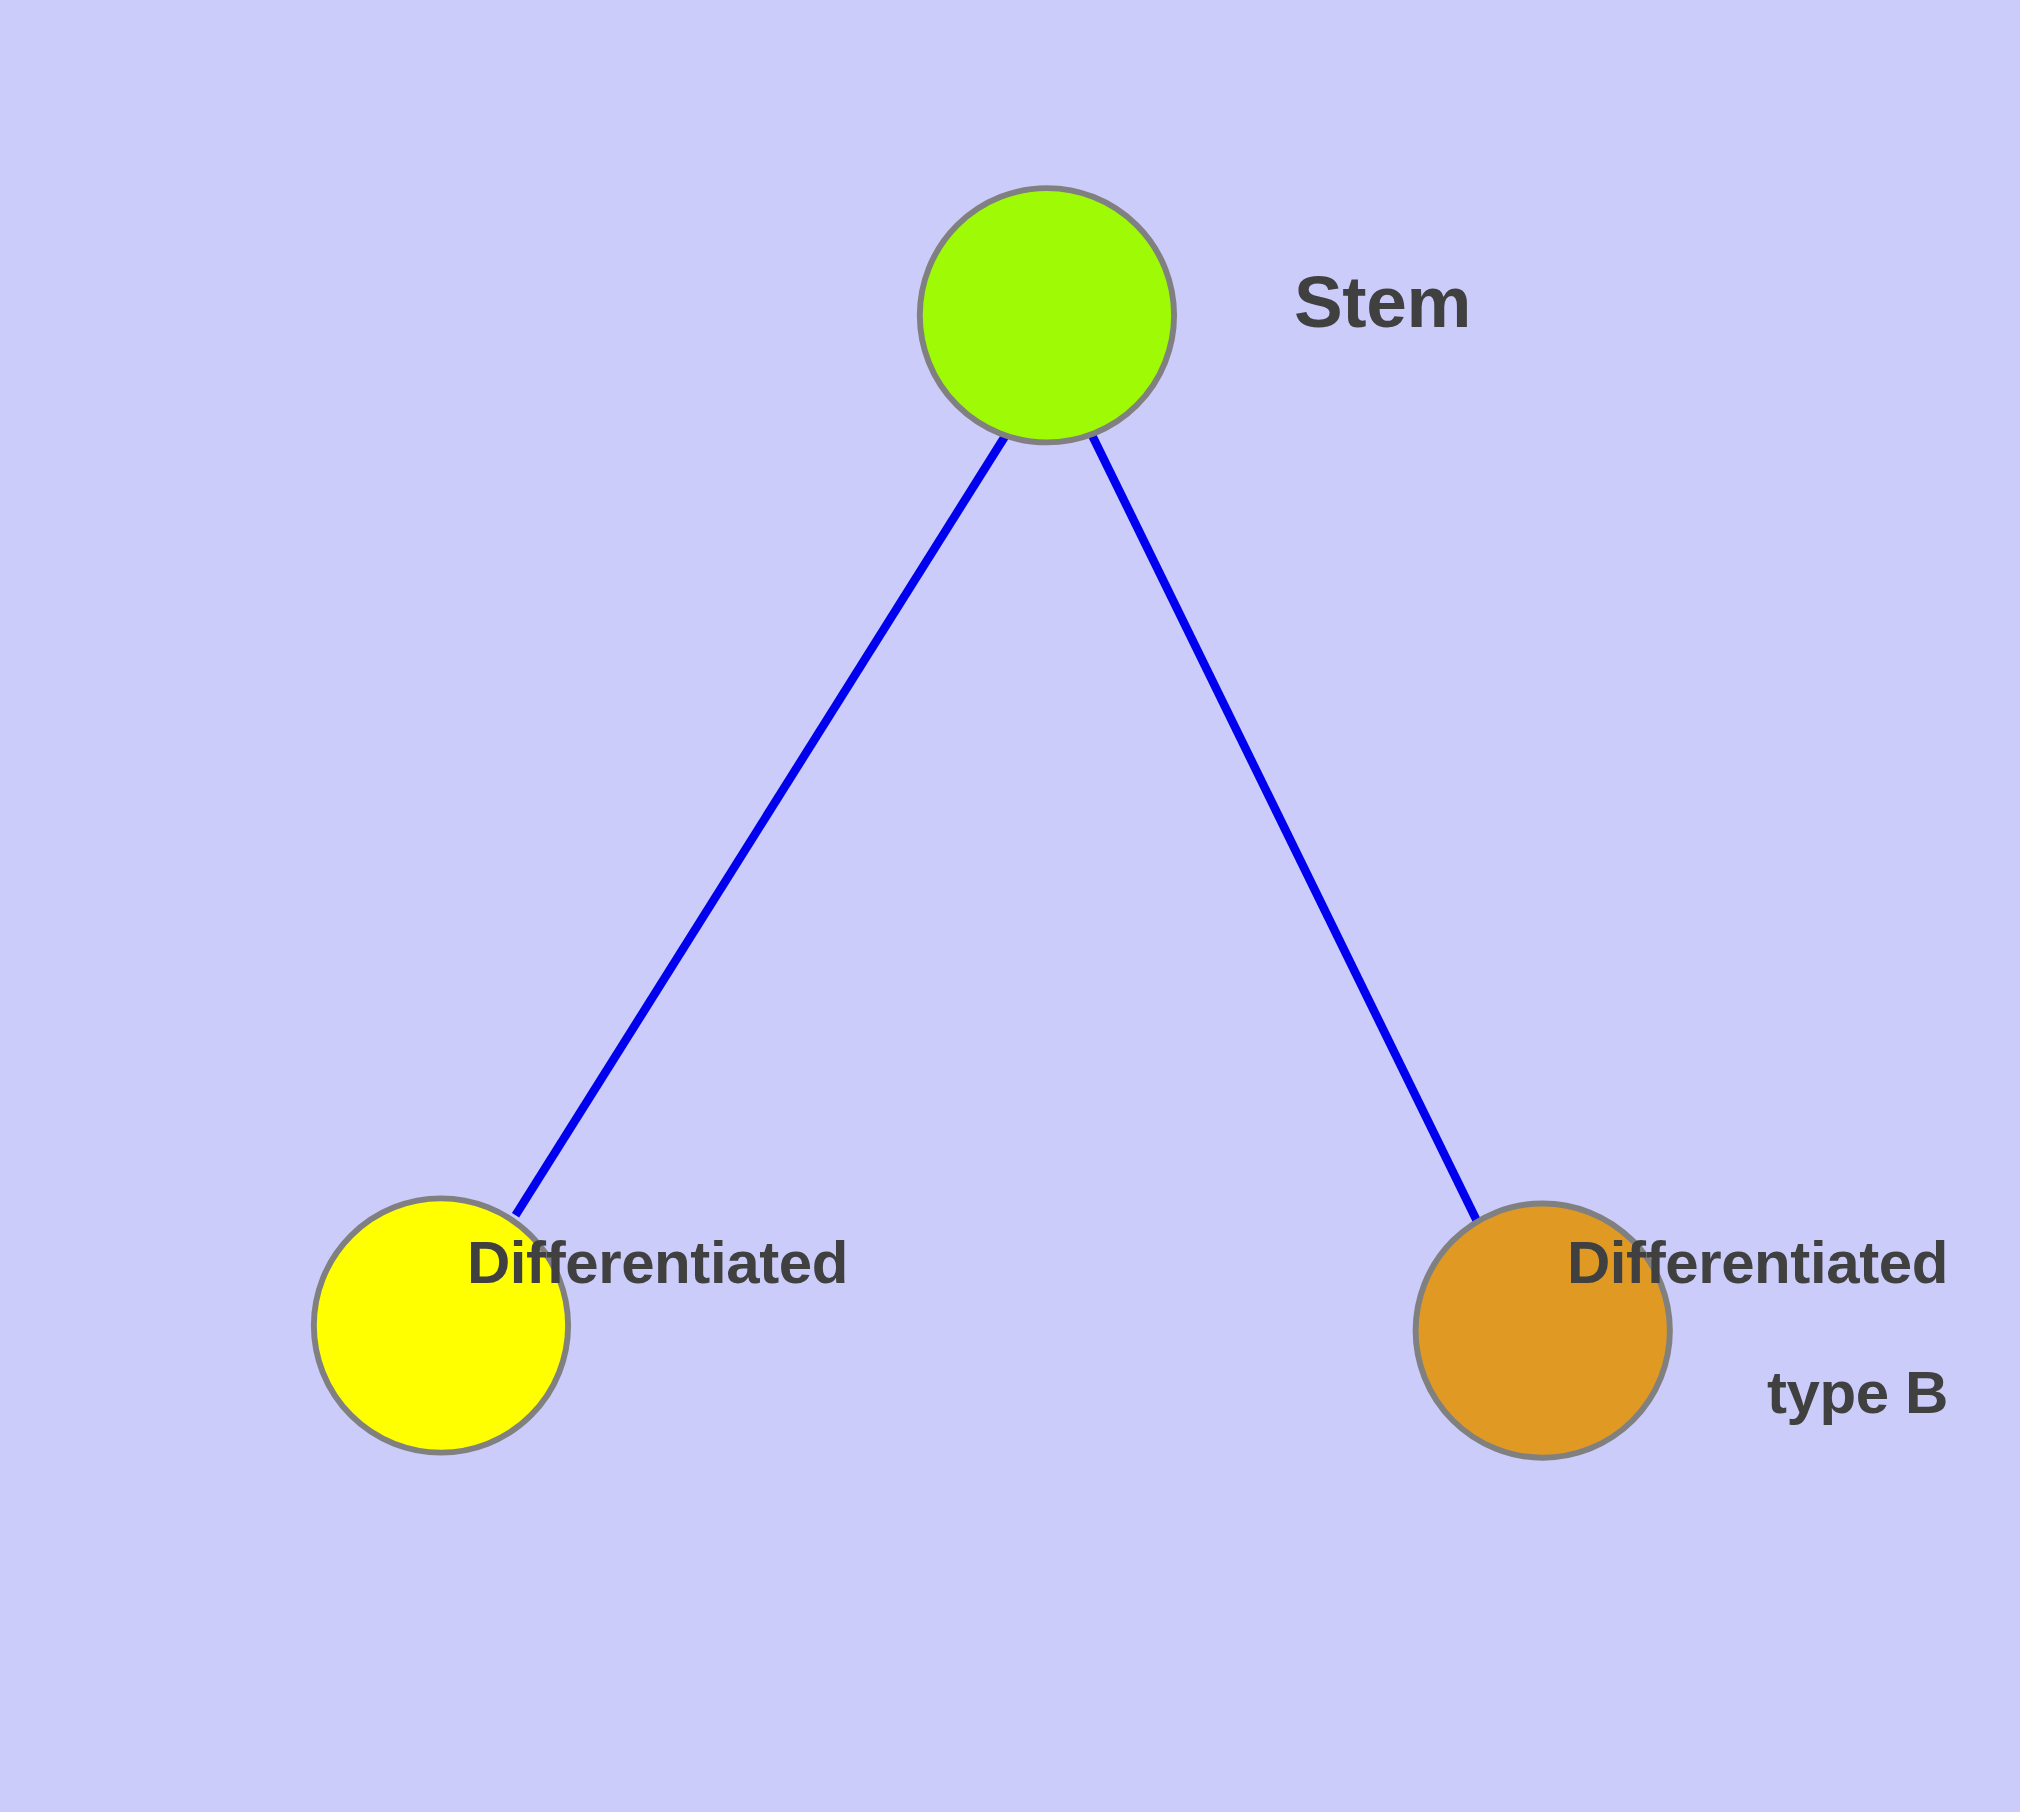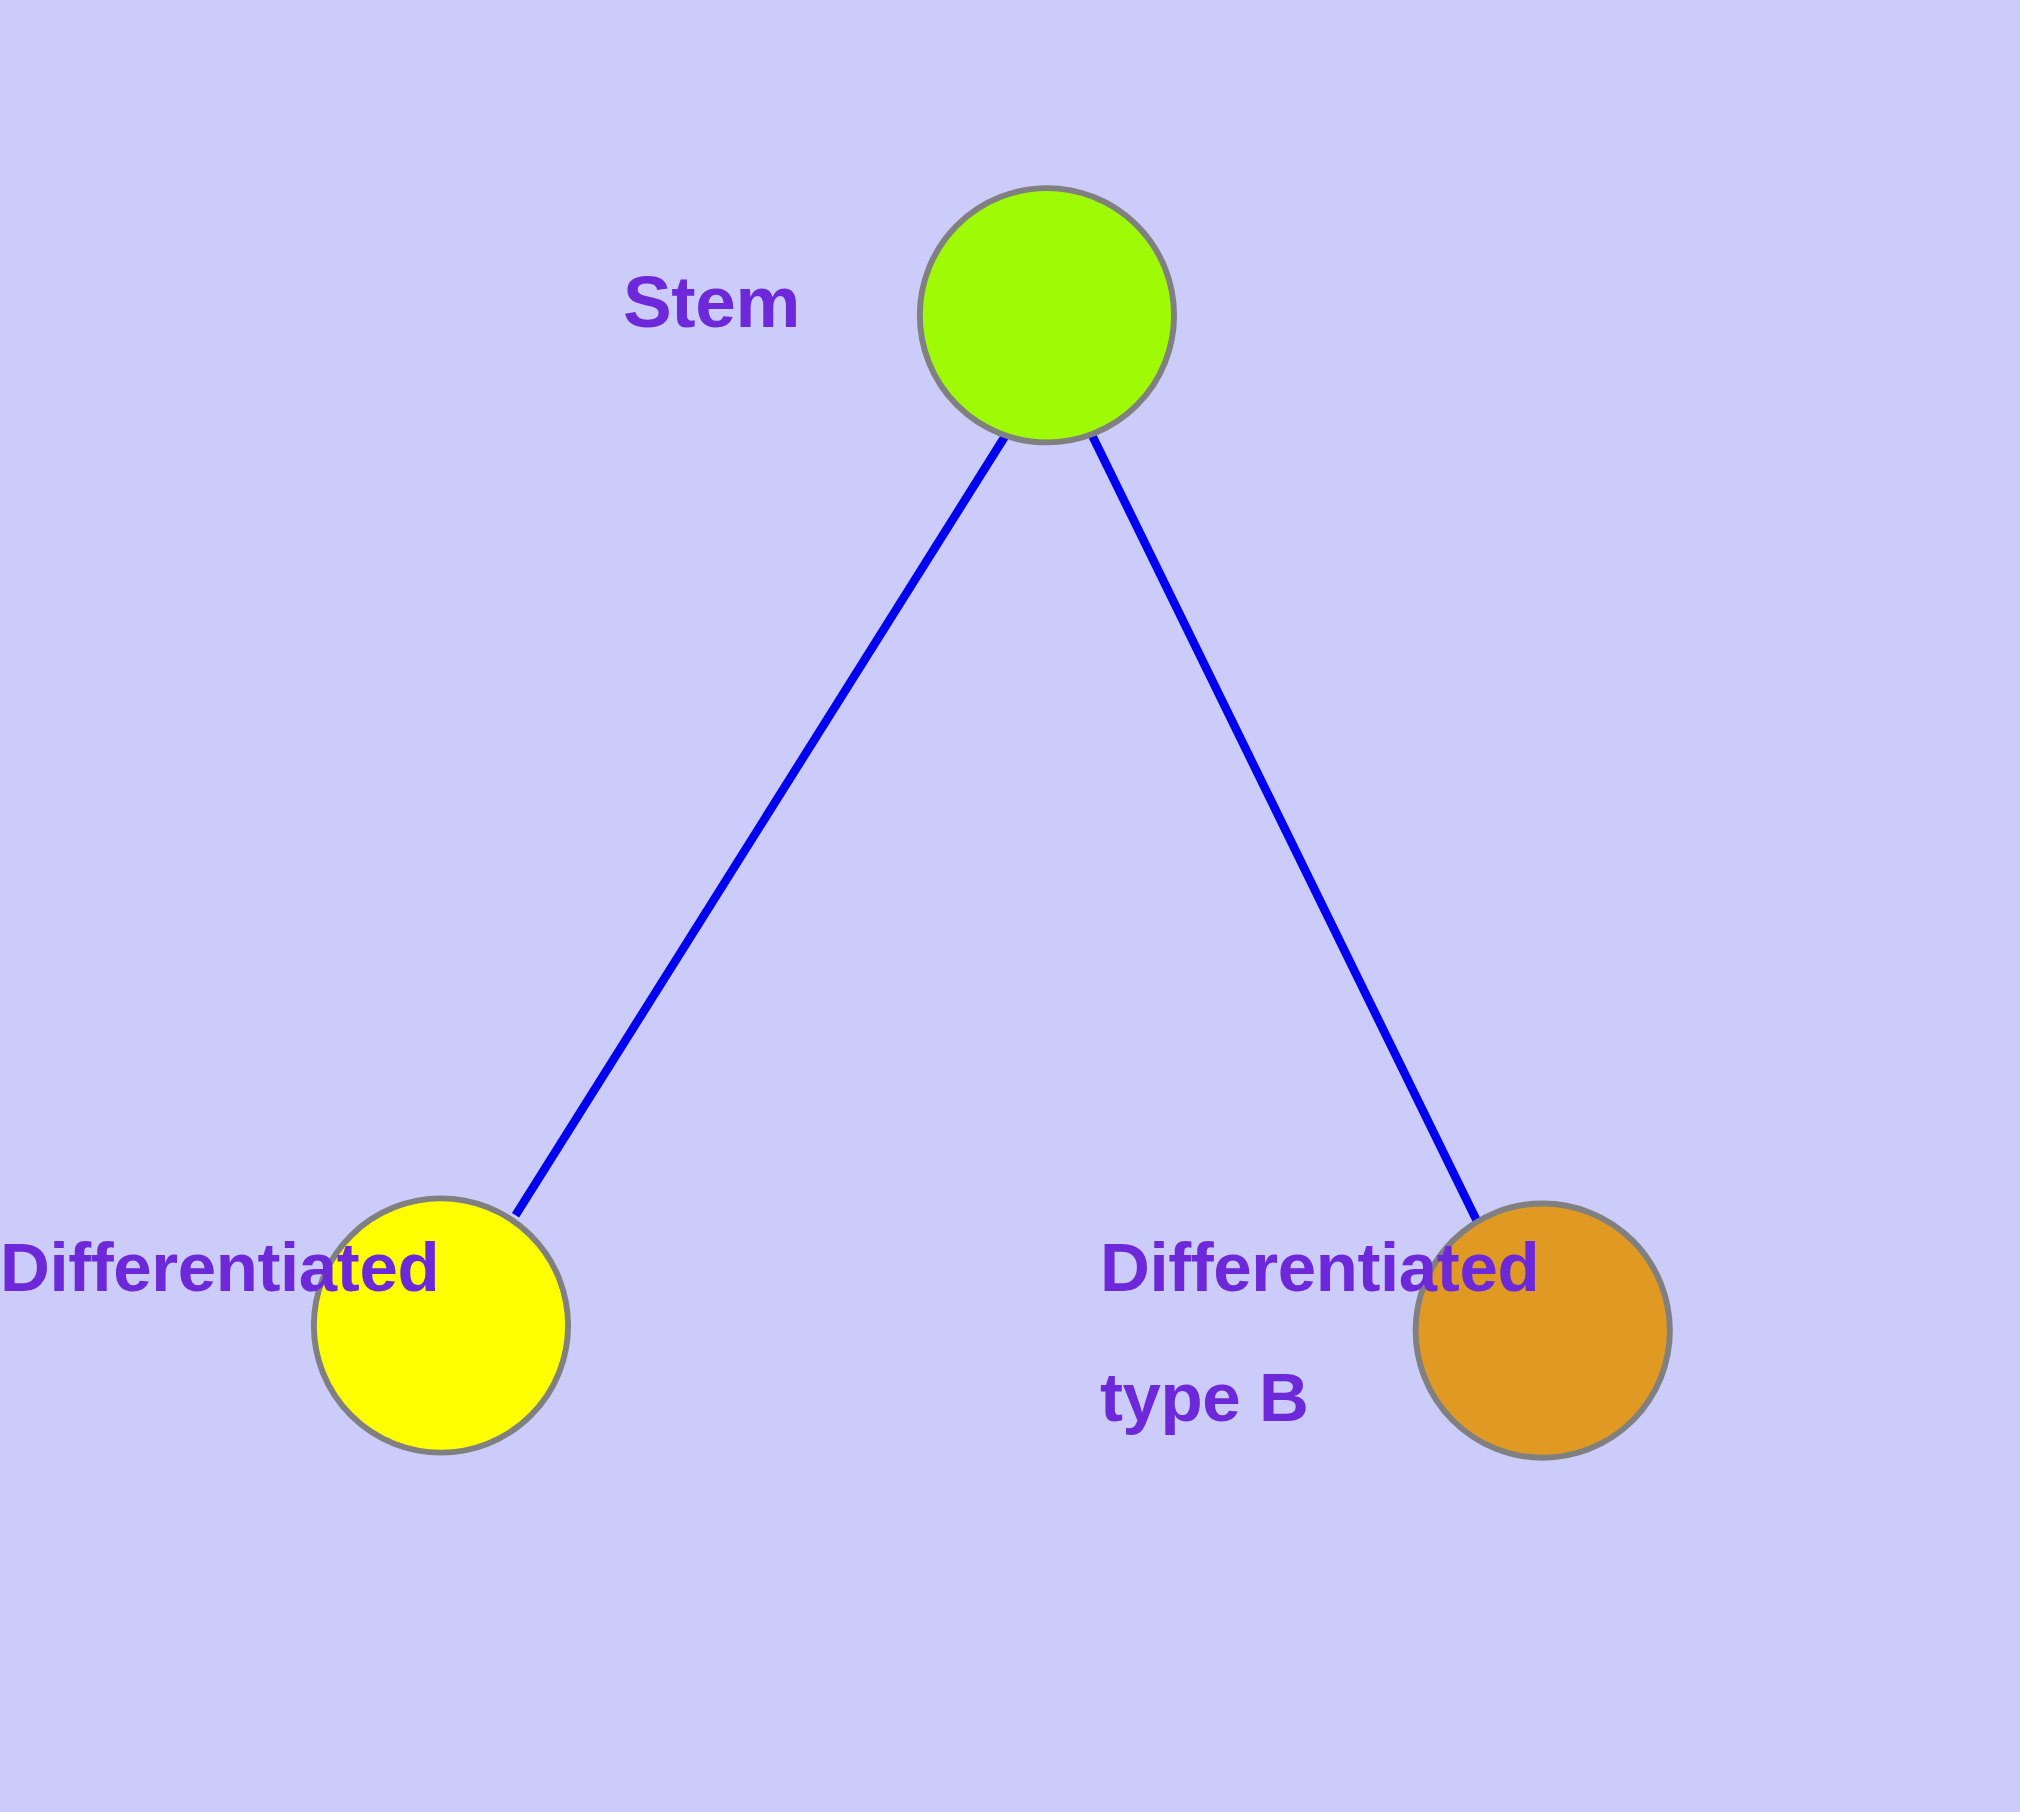--- a/index.html
+++ b/index.html
@@ -29,33 +29,33 @@
     stroke-width: 10;
     stroke-linecap: butt;
     fill: none;
   }
   .node-circle {
     stroke: #808080;
     stroke-width: 7;
   }
   .node-label {
     position: absolute;
-    color: #6d28d9;
+    color: #404040;
     font-weight: bold;
-    text-align: left;
+    text-align: right;
     line-height: 1.06;
     white-space: pre;
     letter-spacing: -0.4px;
     pointer-events: none;
   }
   .node-label.inner {
     font-size: 73px;
   }
   .node-label.outer {
-    font-size: 69px;
+    font-size: 60px;
   }
 </style>
 </head>
 <body>
 
 <div id="stage">
 
   <svg id="graph-svg" viewBox="0 0 2384 2138" xmlns="http://www.w3.org/2000/svg">
 
     <rect x="0" y="0" width="2384" height="2138" fill="#ccccfa"></rect>

